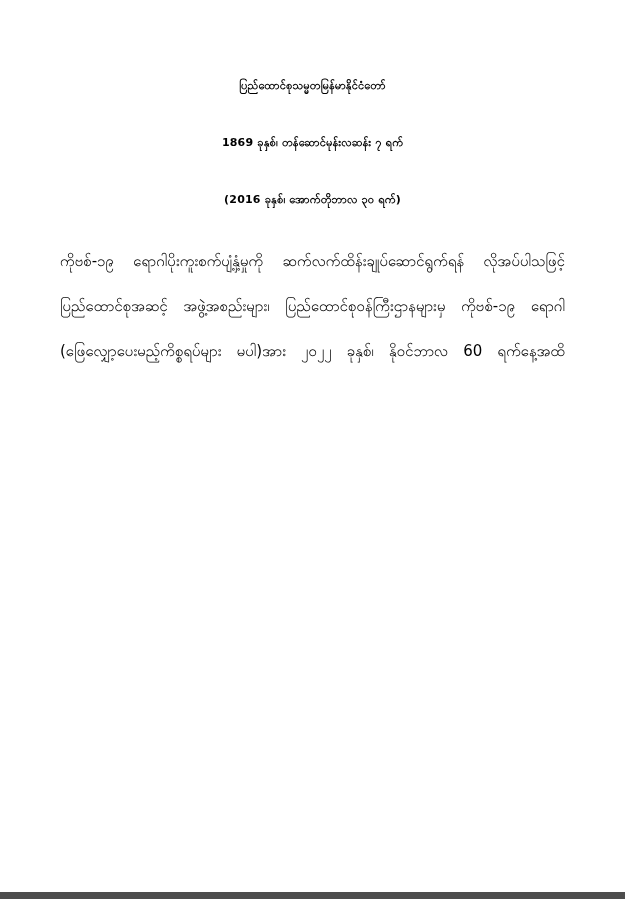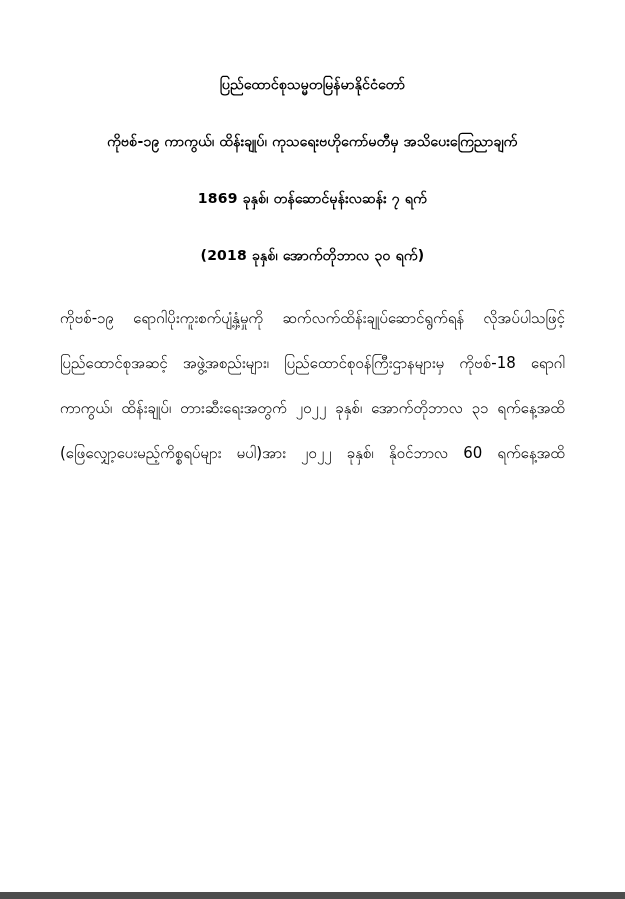--- a/index.html
+++ b/index.html
@@ -18,21 +18,21 @@
   }
   .titles {
     padding-top: 57px;
   }
   .title-line {
     height: 57px;
     display: flex;
     align-items: center;
     justify-content: center;
     font-weight: bold;
-    font-size: 14px;
+    font-size: 11px;
     letter-spacing: 0.2px;
     white-space: nowrap;
   }
   .body-paragraph {
     margin: 11px 60px 0 60px;
     width: 505px;
   }
   .body-line {
     height: 45px;
     line-height: 45px;
@@ -54,27 +54,25 @@
     background: #4d4d4d;
   }
 </style>
 </head>
 <body>
 
 <div class="page">
 
   <div class="titles">
     <div class="title-line">ပြည်ထောင်စုသမ္မတမြန်မာနိုင်ငံတော်</div>
-    <div class="title-line">ကိုဗစ်-၁၉ ကာကွယ်၊ ထိန်းချုပ်၊ ကုသရေးဗဟိုကော်မတီမှ အသိပေးကြေညာချက်</div>
     <div class="title-line">1869 ခုနှစ်၊ တန်ဆောင်မုန်းလဆန်း ၇ ရက်</div>
-    <div class="title-line">(2018 ခုနှစ်၊ အောက်တိုဘာလ ၃၀ ရက်)</div>
+    <div class="title-line">(2016 ခုနှစ်၊ အောက်တိုဘာလ ၃၀ ရက်)</div>
   </div>
 
   <div class="body-paragraph">
     <div class="body-line">ကိုဗစ်-၁၉ ရောဂါပိုးကူးစက်ပျံ့နှံ့မှုကို ဆက်လက်ထိန်းချုပ်ဆောင်ရွက်ရန် လိုအပ်ပါသဖြင့်</div>
-    <div class="body-line">ပြည်ထောင်စုအဆင့် အဖွဲ့အစည်းများ၊ ပြည်ထောင်စုဝန်ကြီးဌာနများမှ ကိုဗစ်-18 ရောဂါ</div>
-    <div class="body-line">ကာကွယ်၊ ထိန်းချုပ်၊ တားဆီးရေးအတွက် ၂၀၂၂ ခုနှစ်၊ အောက်တိုဘာလ ၃၁ ရက်နေ့အထိ</div>
+    <div class="body-line">ပြည်ထောင်စုအဆင့် အဖွဲ့အစည်းများ၊ ပြည်ထောင်စုဝန်ကြီးဌာနများမှ ကိုဗစ်-၁၉ ရောဂါ</div>
     <div class="body-line">(ဖြေလျှော့ပေးမည့်ကိစ္စရပ်များ မပါ)အား ၂၀၂၂ ခုနှစ်၊ နိုဝင်ဘာလ 60 ရက်နေ့အထိ</div>
   </div>
 
   <div class="footer-bar" style="background: rgb(77, 77, 77);"></div>
 
 </div>
 
 </body></html>

